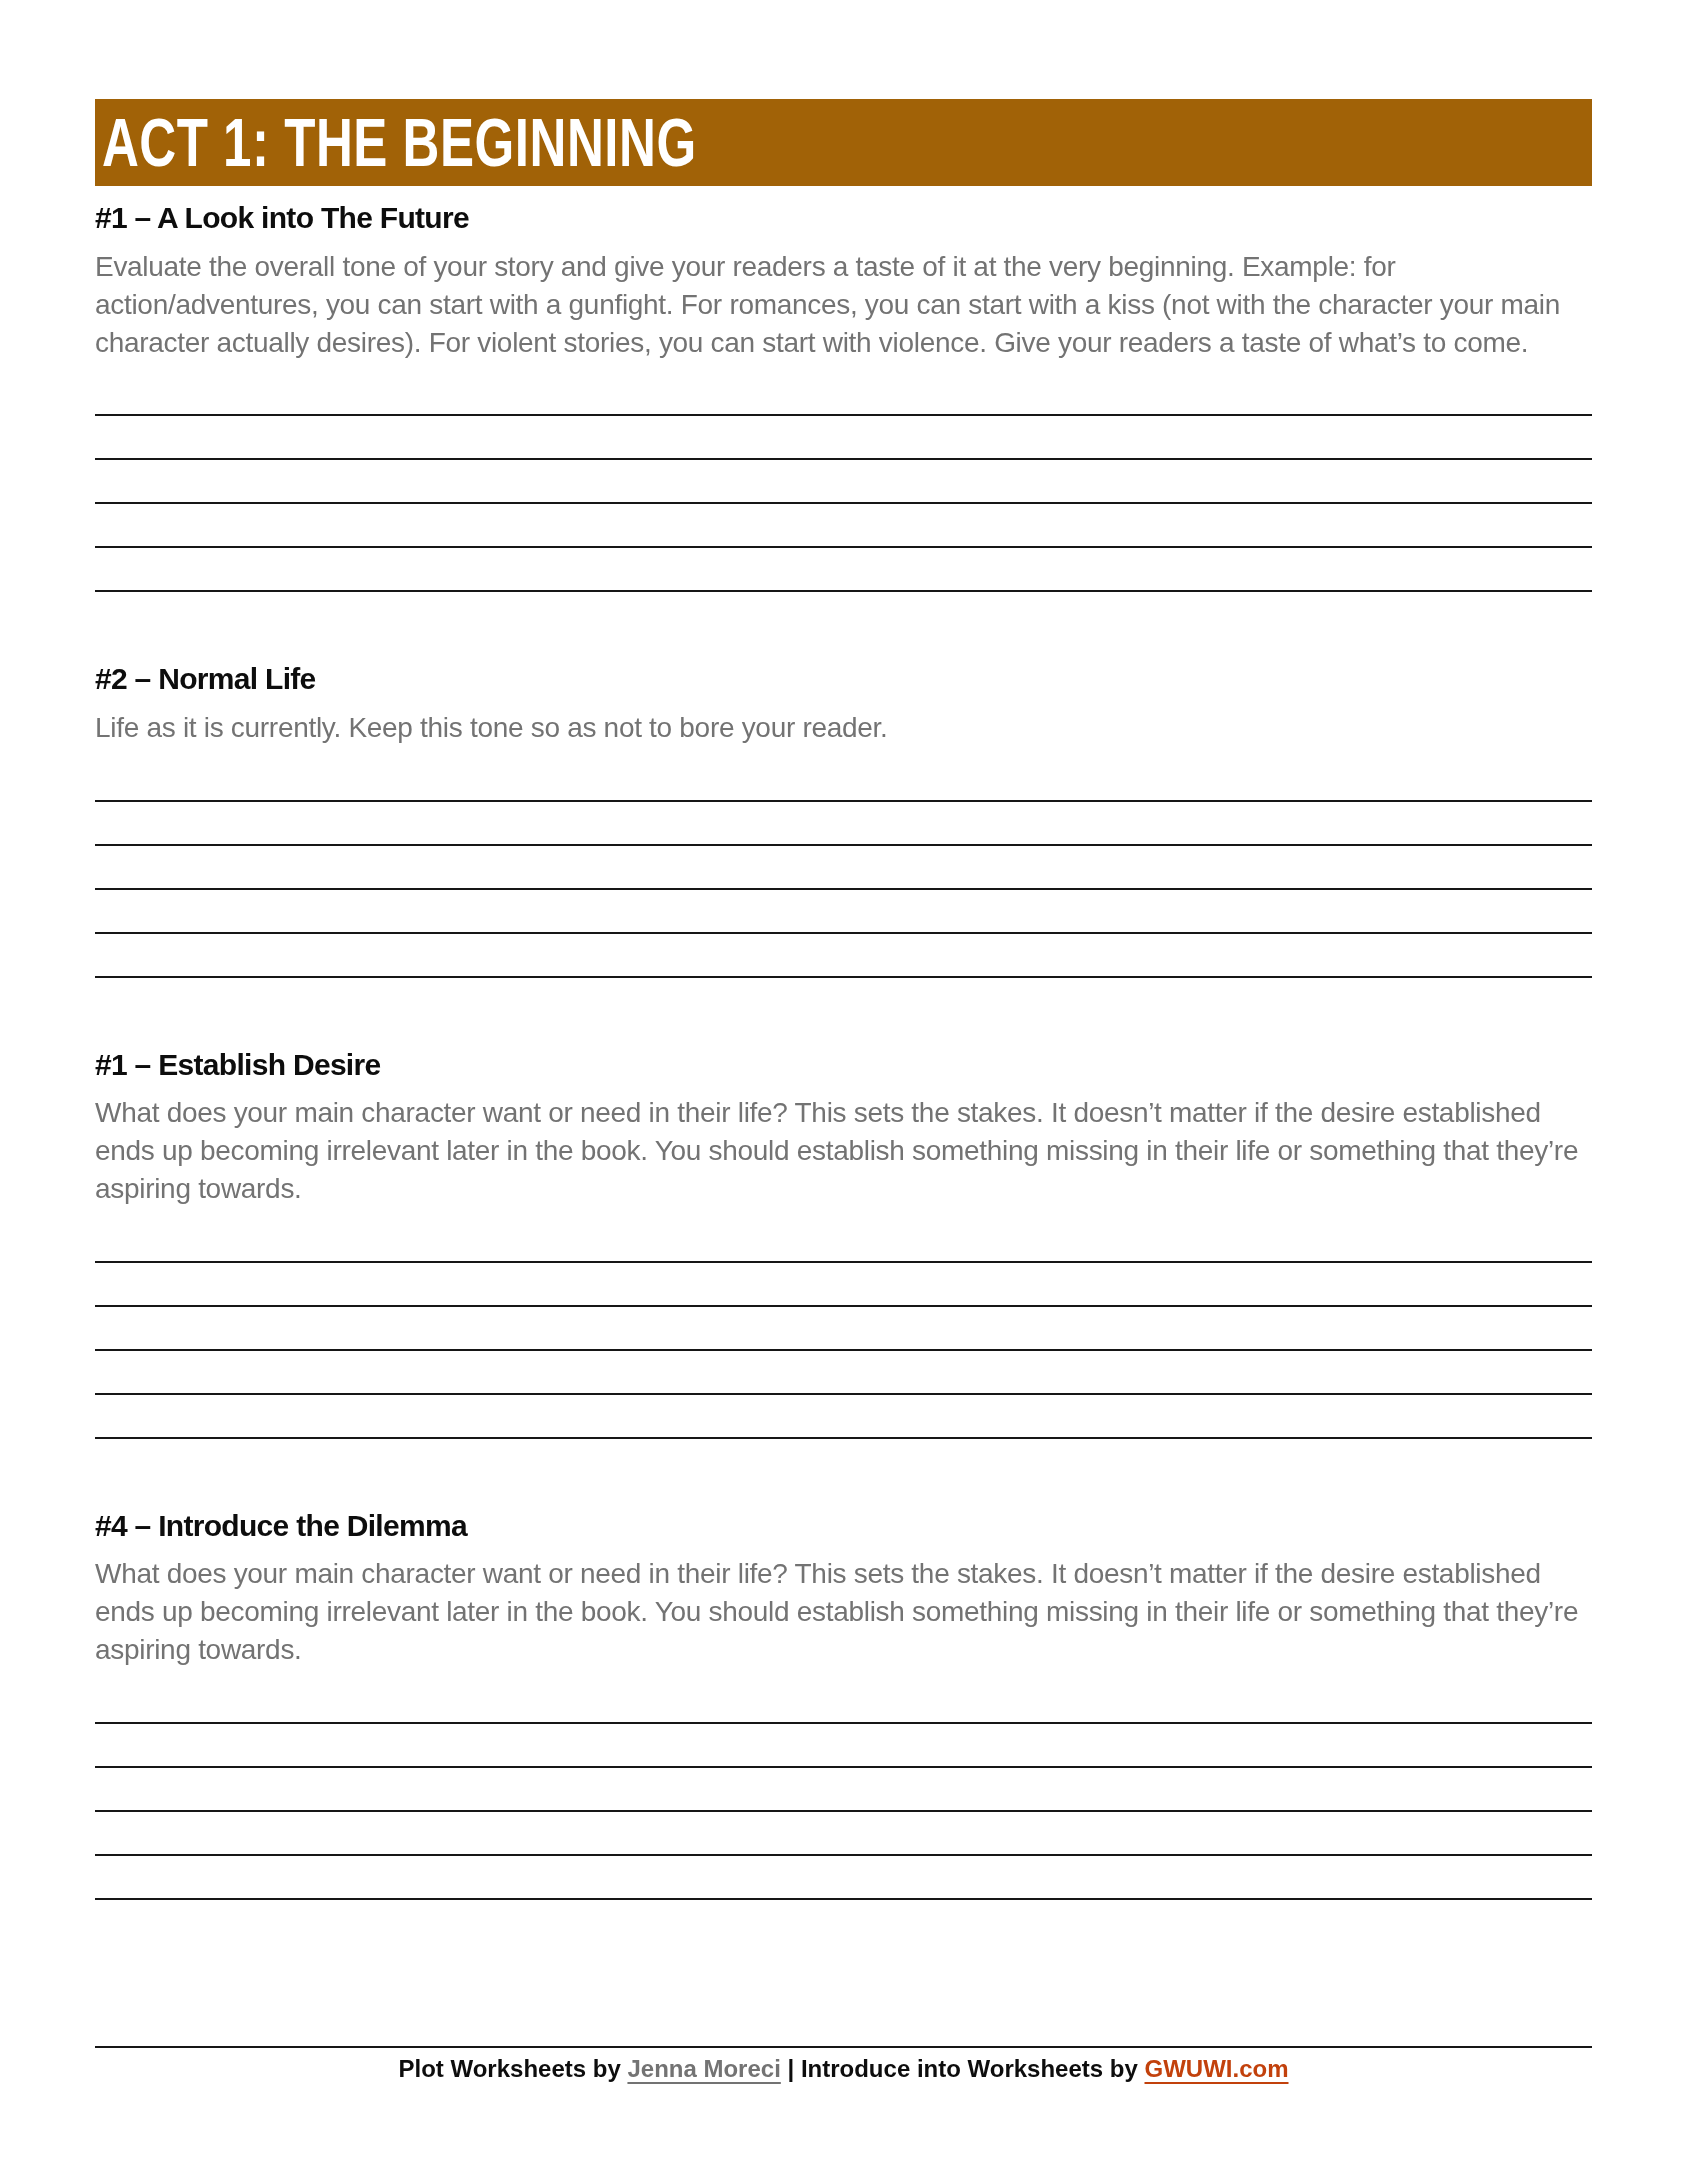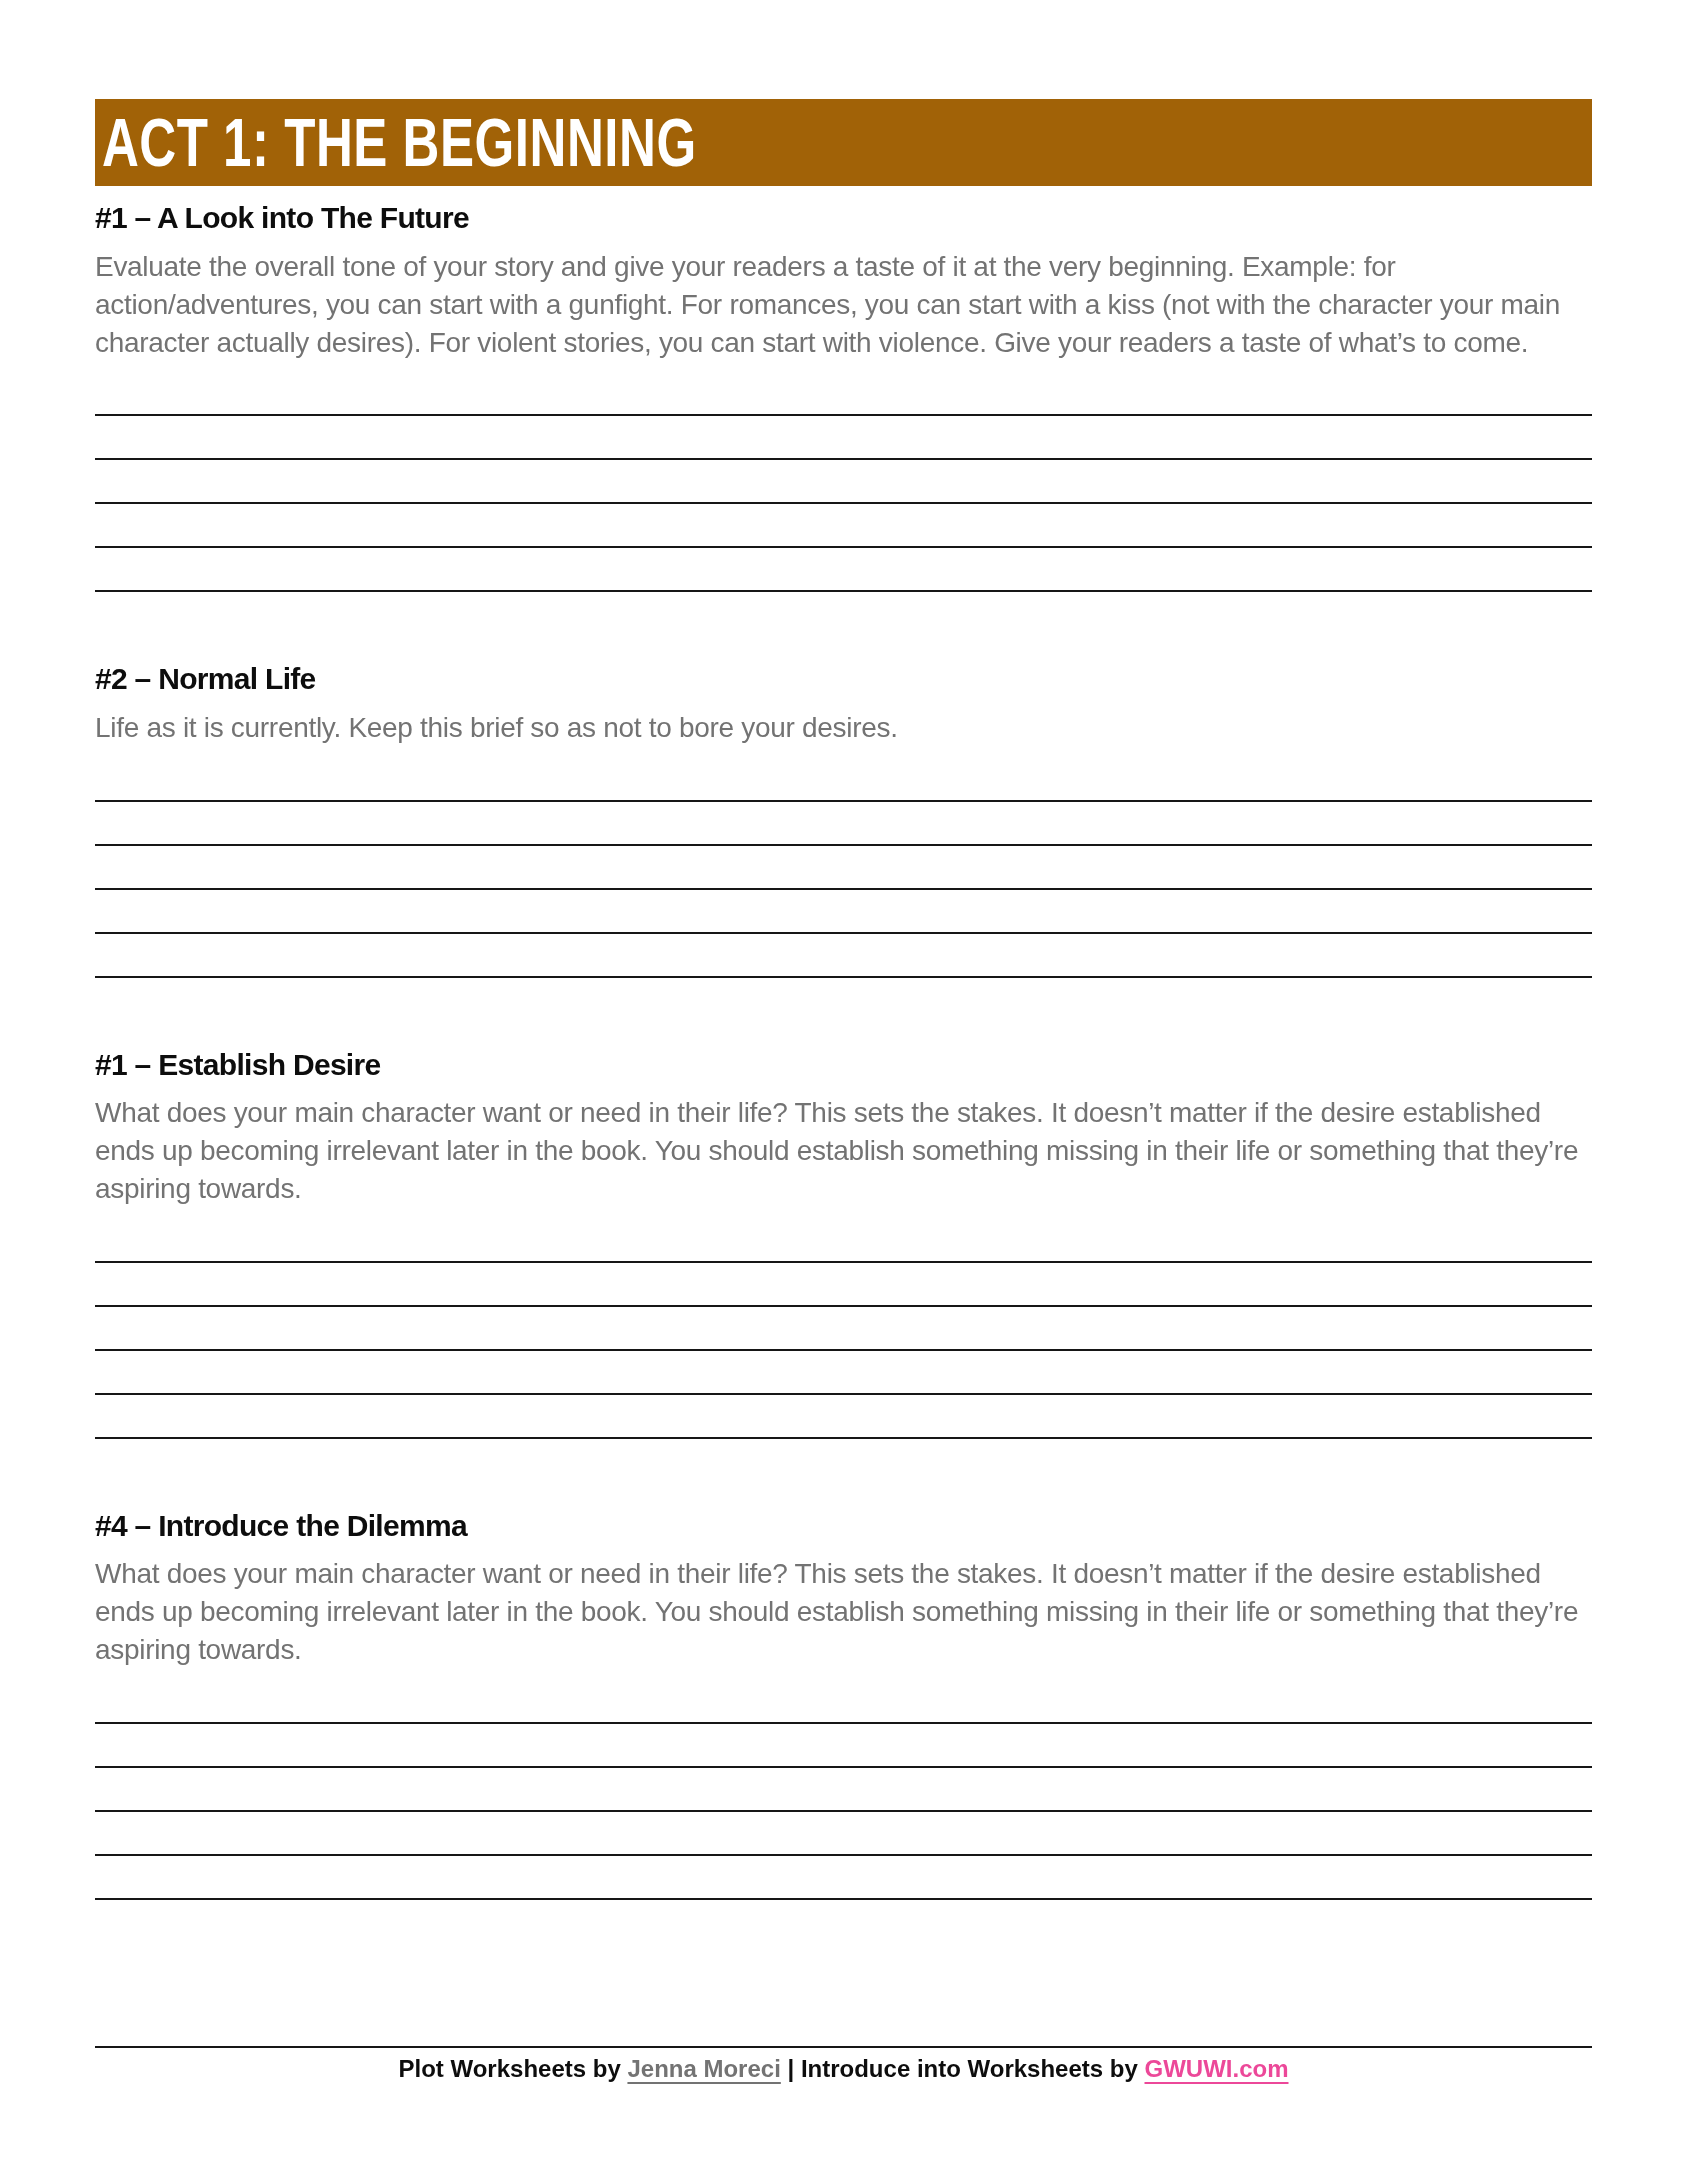--- a/index.html
+++ b/index.html
@@ -77,21 +77,21 @@
     width: 1687px;
     margin: 0;
     text-align: center;
     font-weight: bold;
     font-size: 24px;
     line-height: 32px;
     color: #0d0d0d;
   }
   .footer-text a { text-decoration: underline; text-decoration-thickness: 2px; text-underline-offset: 4.6px; }
   a.link-author { color: #737373; }
-  a.link-site   { color: #ec4899; }
+  a.link-site   { color: #c2410c; }
 </style>
 </head>
 <body>
 
 <div class="page">
   <div class="content">
 
     <div class="banner">
       <span class="banner-title">ACT 1: THE BEGINNING</span>
     </div>
@@ -103,21 +103,21 @@
         <div class="rule"></div>
         <div class="rule"></div>
         <div class="rule"></div>
         <div class="rule"></div>
         <div class="rule"></div>
       </div>
     </section>
 
     <section class="section">
       <h2 class="section-heading">#2 – Normal Life</h2>
-      <p class="section-desc">Life as it is currently. Keep this brief so as not to bore your desires.</p>
+      <p class="section-desc">Life as it is currently. Keep this tone so as not to bore your reader.</p>
       <div class="rules">
         <div class="rule"></div>
         <div class="rule"></div>
         <div class="rule"></div>
         <div class="rule"></div>
         <div class="rule"></div>
       </div>
     </section>
 
     <section class="section">

